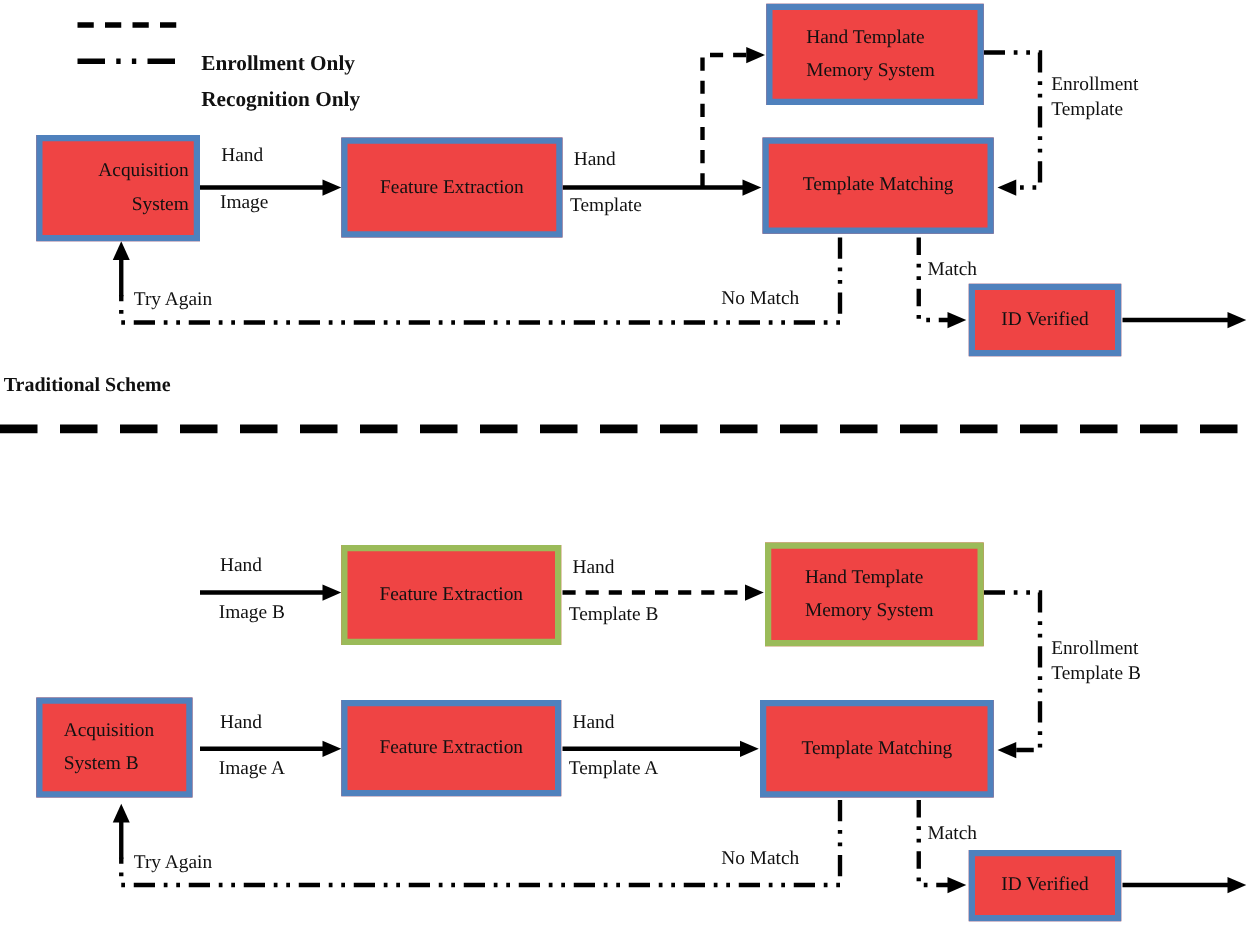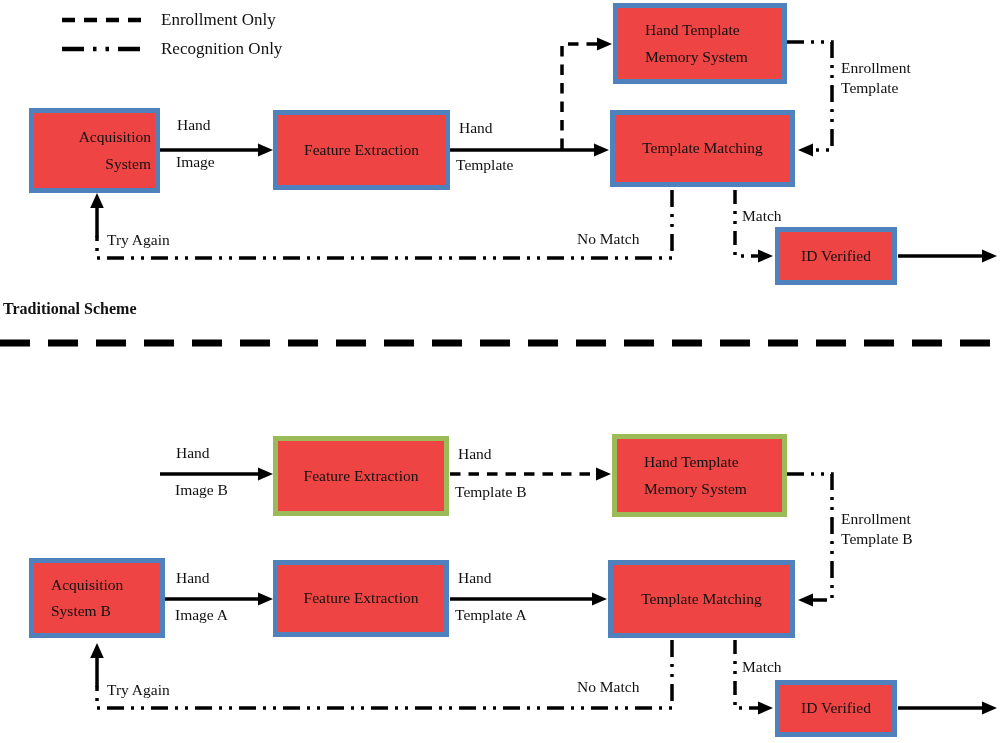--- a/index.html
+++ b/index.html
@@ -18,21 +18,21 @@
   .node.pad-wide .lbl{padding-left:27px;}
   .node.center{justify-content:center;}
   .node.center .lbl{padding:0;text-align:right;}
   .elabel{
     position:absolute;font-size:15.5px;line-height:1.2;white-space:nowrap;
   }
   .scheme-title{
     position:absolute;font-size:16px;font-weight:bold;white-space:nowrap;
   }
   .legend-label{
-    position:absolute;font-size:17px;font-weight:normal;white-space:nowrap;
+    position:absolute;font-size:17px;font-weight:bold;white-space:nowrap;margin-top:31px;
   }
   svg.wires{position:absolute;left:0;top:0;width:1000px;height:743px;pointer-events:none;}
   svg.wires *{vector-effect:non-scaling-stroke;}
 </style>
 </head>
 <body>
 
 <div id="canvas">
 
   <svg class="wires" viewBox="0 0 1000 743" xmlns="http://www.w3.org/2000/svg">
@@ -114,21 +114,21 @@
   <div class="elabel" style="left:107px;top:231px;">Try Again</div>
 
   <div class="scheme-title" style="left:3px;top:300px;">Traditional Scheme</div>
 
   <div class="node green center" style="left:273px;top:436px;width:176px;height:80px;">
     <span class="lbl">Feature Extraction</span>
   </div>
   <div class="node green pad-wide" style="left:612px;top:434px;width:175px;height:83px;">
     <span class="lbl">Hand Template Memory System</span>
   </div>
-  <div class="node blue" style="left:29px;top:558px;width:136px;height:80px;">
+  <div class="node blue" style="left:29px;top:558px;width:125px;height:80px;">
     <span class="lbl">Acquisition System B</span>
   </div>
   <div class="node blue center" style="left:273px;top:560px;width:176px;height:77px;">
     <span class="lbl">Feature Extraction</span>
   </div>
   <div class="node blue center" style="left:608px;top:560px;width:187px;height:78px;">
     <span class="lbl">Template Matching</span>
   </div>
   <div class="node blue center" style="left:775px;top:680px;width:122px;height:57px;">
     <span class="lbl">ID Verified</span>

